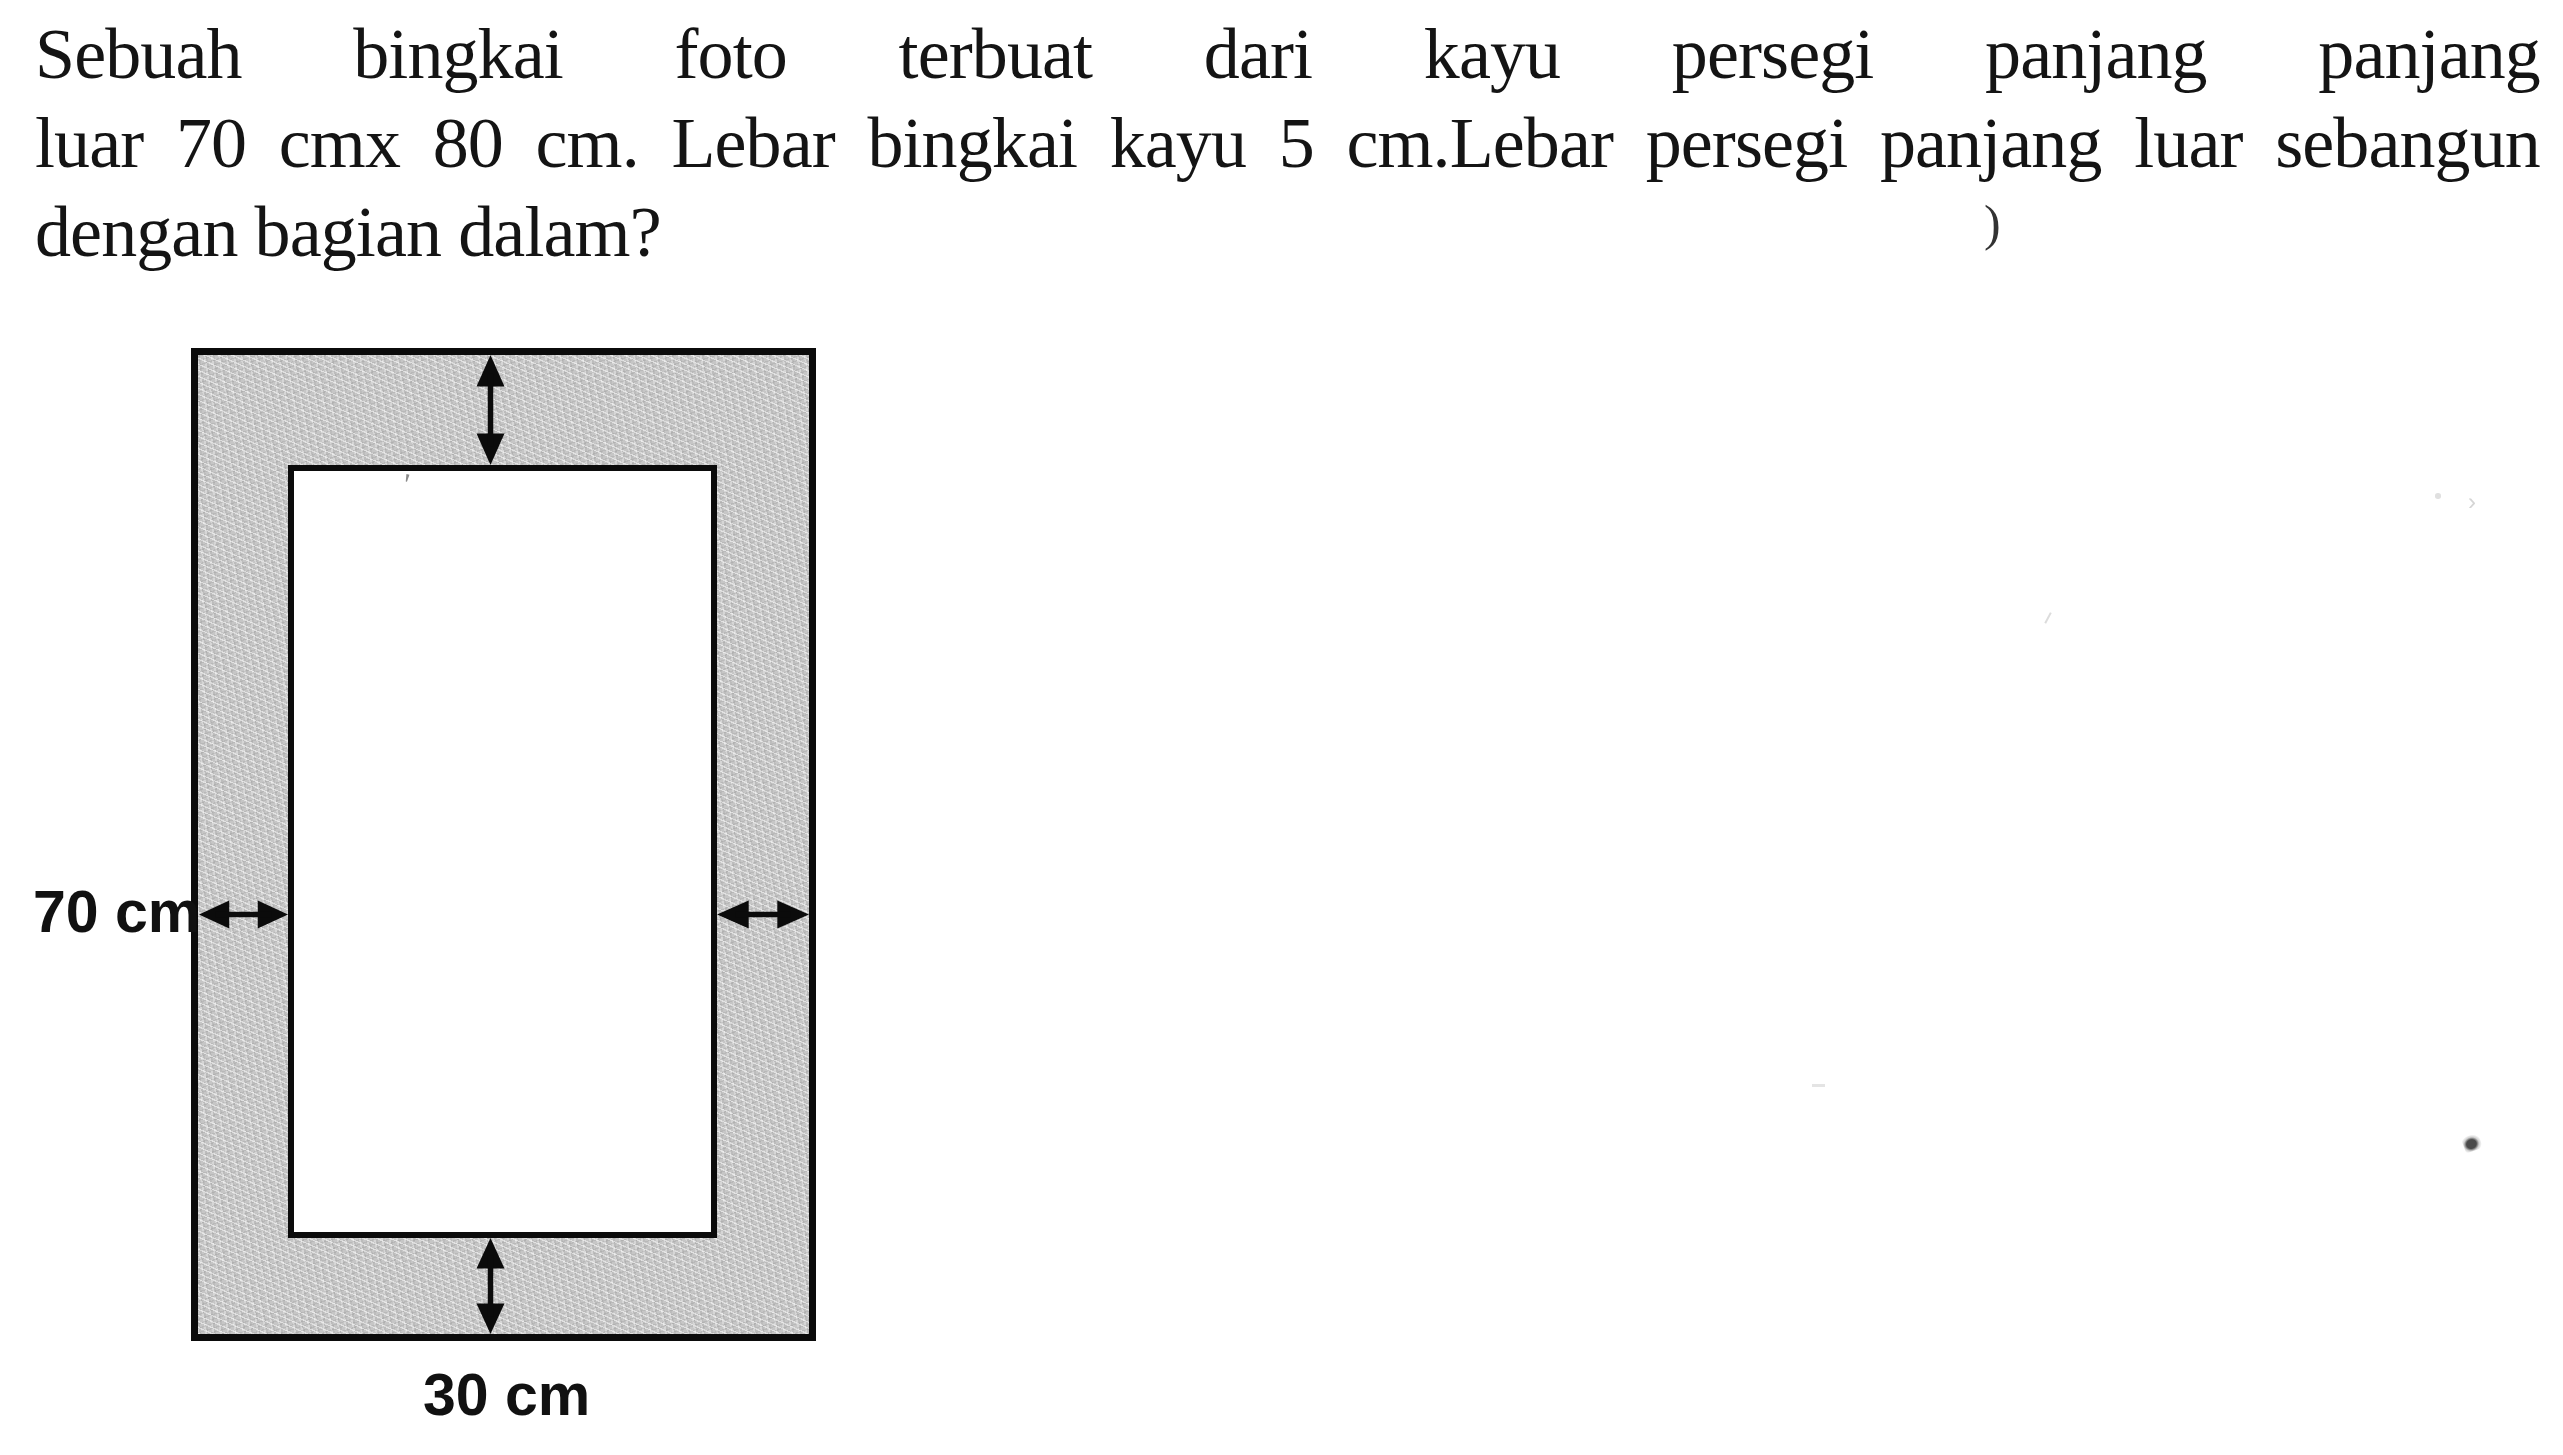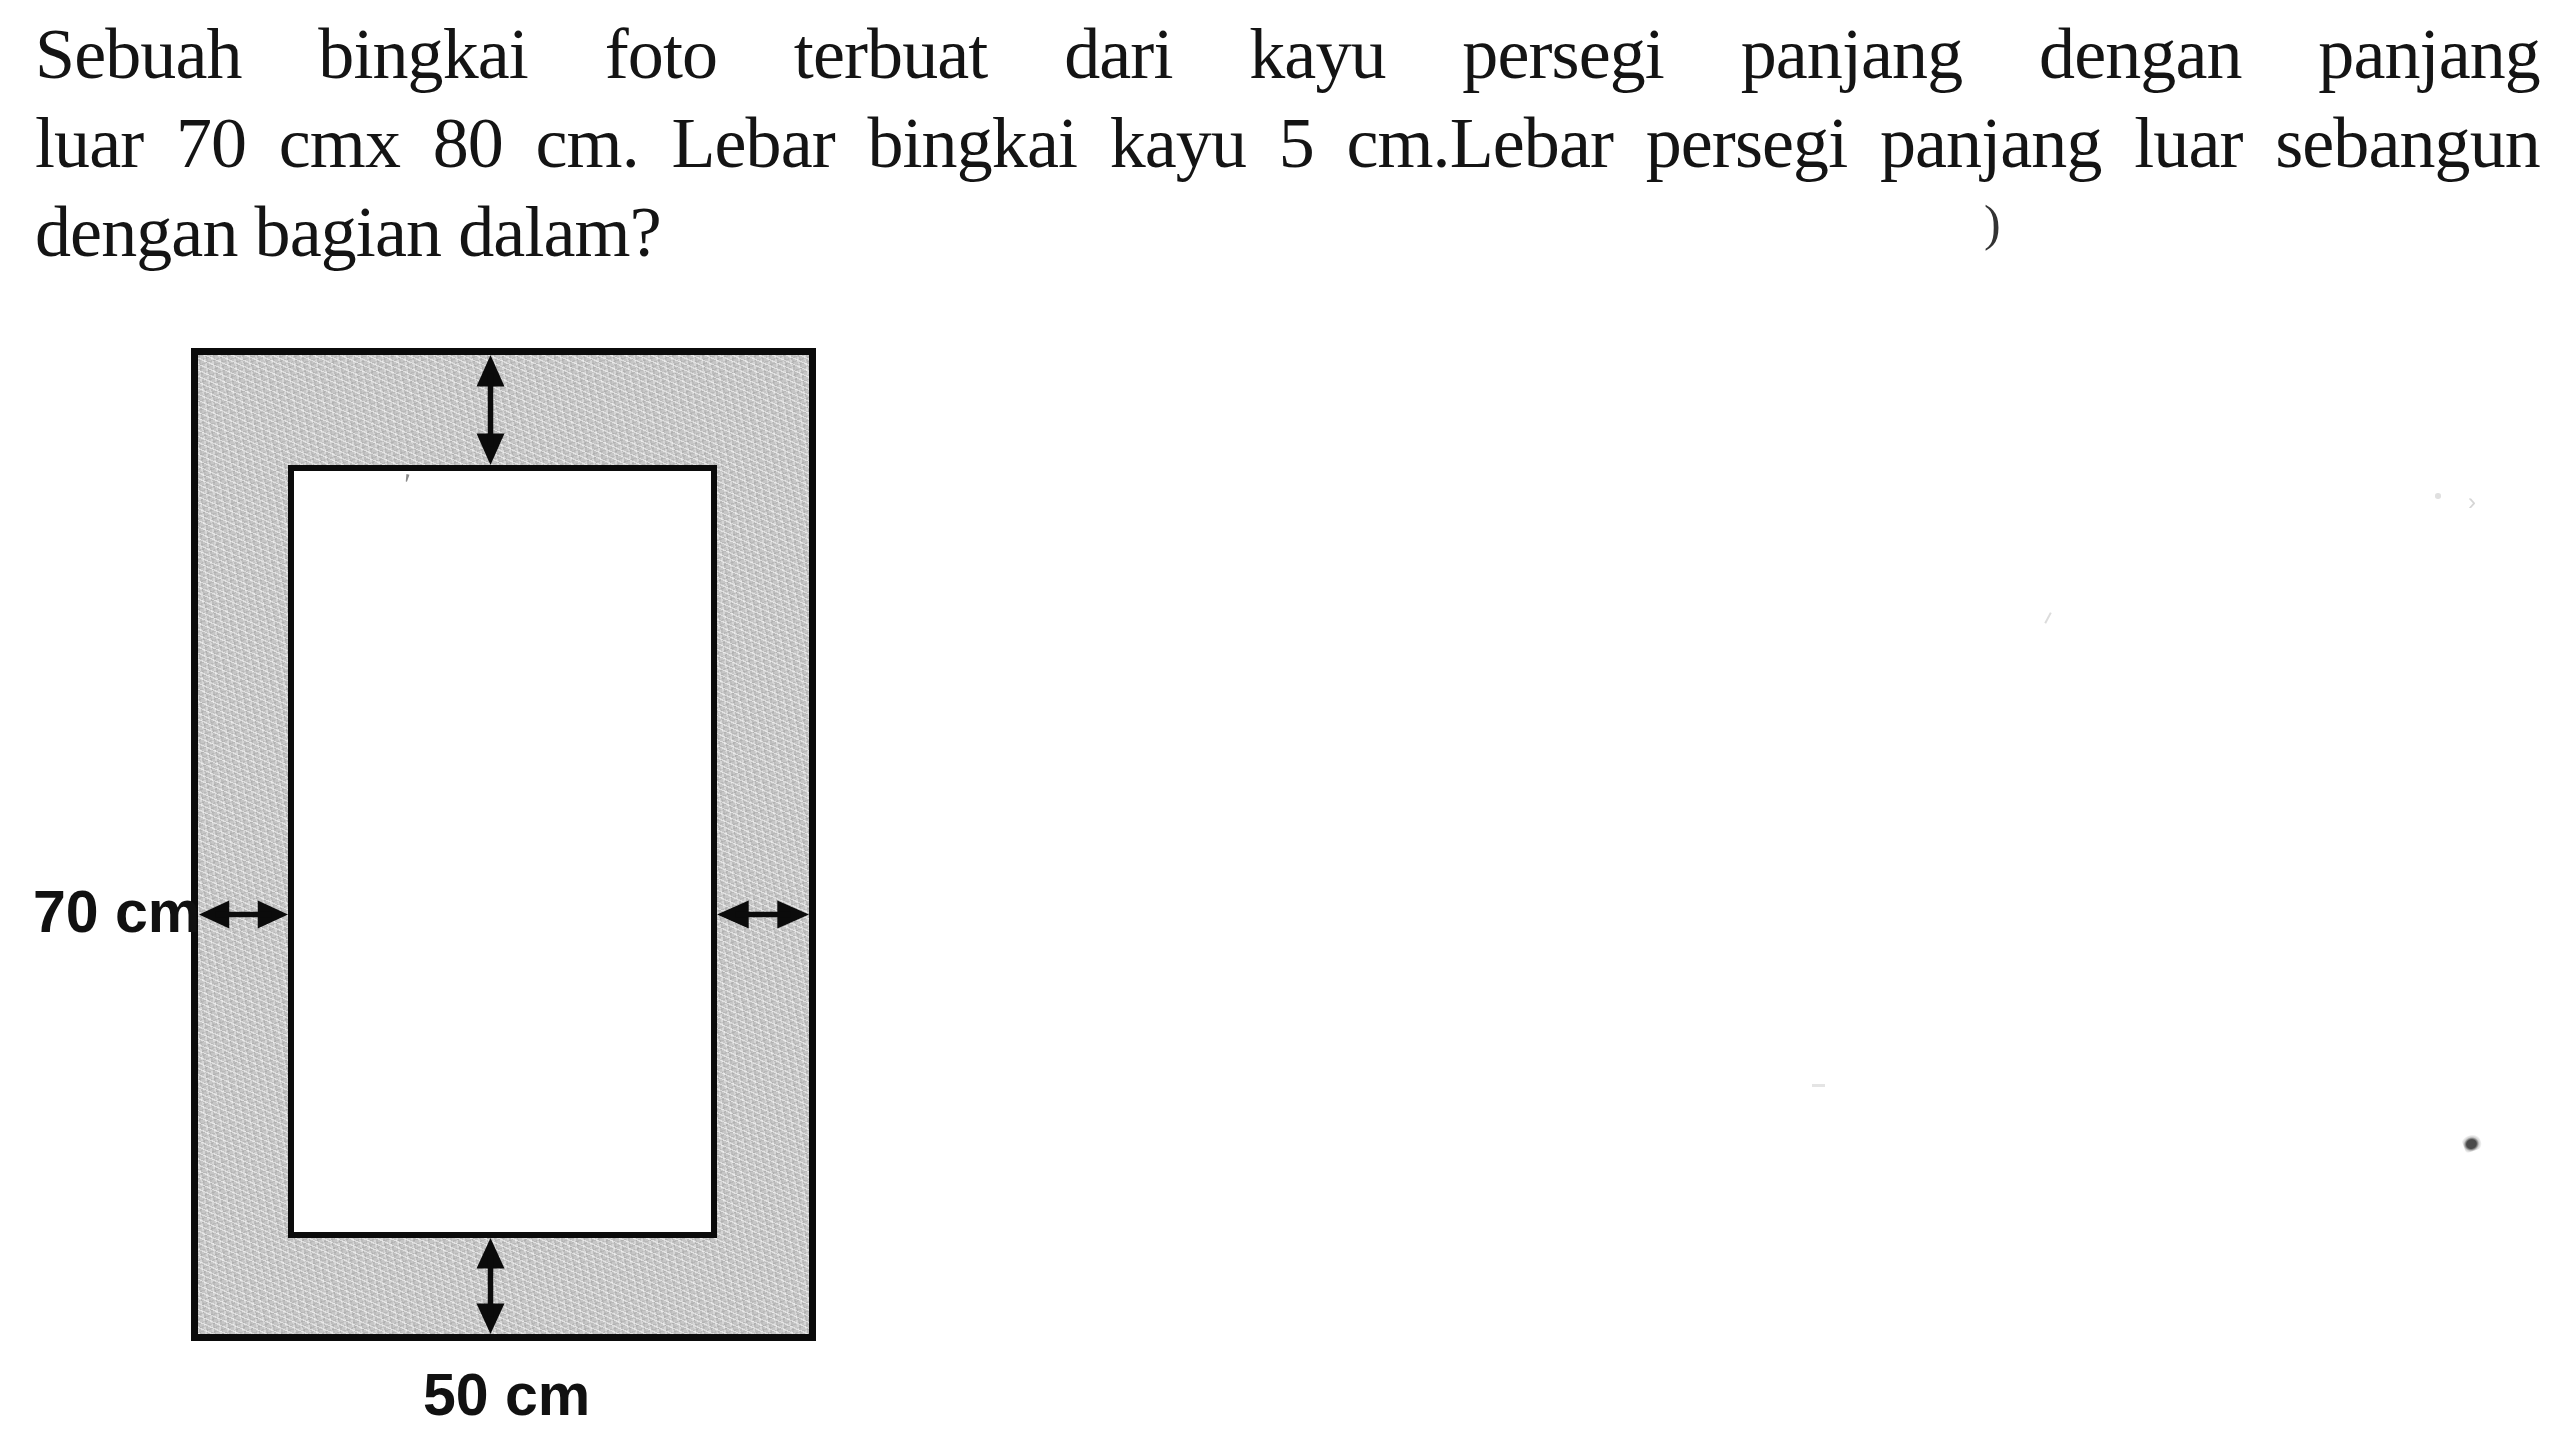--- a/index.html
+++ b/index.html
@@ -80,21 +80,20 @@
   <div class="problem">
     <div class="pline just">
         <span class="w">Sebuah</span>
         <span class="w">bingkai</span>
         <span class="w">foto</span>
         <span class="w">terbuat</span>
         <span class="w">dari</span>
         <span class="w">kayu</span>
         <span class="w">persegi</span>
         <span class="w">panjang</span>
-        <span class="w">dengan</span>
         <span class="w">panjang</span>
       </div>
     <div class="pline just">
         <span class="w">luar</span>
         <span class="w">70</span>
         <span class="w">cmx</span>
         <span class="w">80</span>
         <span class="w">cm.</span>
         <span class="w">Lebar</span>
         <span class="w">bingkai</span>
@@ -135,21 +134,21 @@
     <rect x="28" y="22.5" width="91" height="9" fill="currentColor"></rect>
   </svg>
 
   <svg class="arrow" style="left:717px;top:898px;" width="92" height="33" viewBox="0 0 151 54">
     <polygon points="0,27 52,4 52,50" fill="currentColor"></polygon>
     <polygon points="151,27 99,4 99,50" fill="currentColor"></polygon>
     <rect x="30" y="22.5" width="91" height="9" fill="currentColor"></rect>
   </svg>
 
   <div class="dim-label label-70">70 cm</div>
-  <div class="dim-label label-50">50 cm</div>
+  <div class="dim-label label-50">30 cm</div>
 
   <div class="shape dot1"></div>
   <span class="faint chev">›</span>
   <div class="shape tick"></div>
   <div class="shape dash"></div>
   <div class="shape blot"></div>
 
 </div>
 
 

